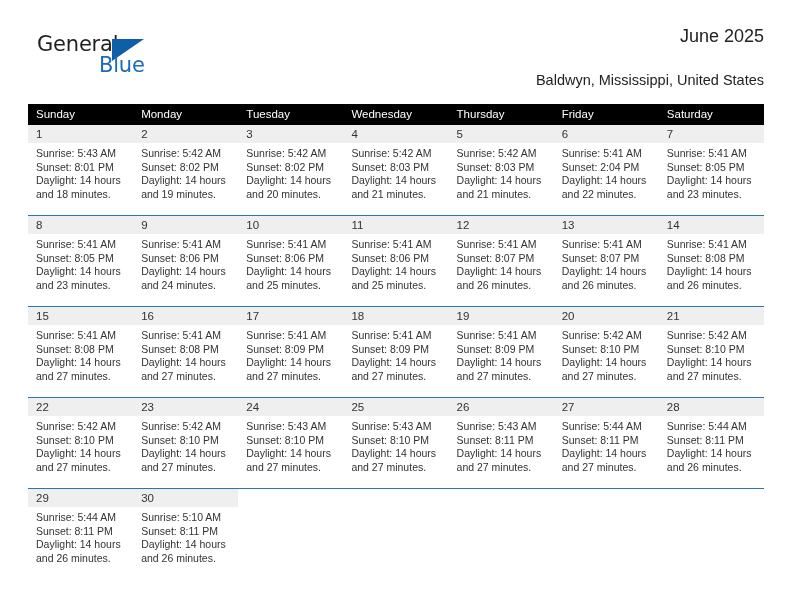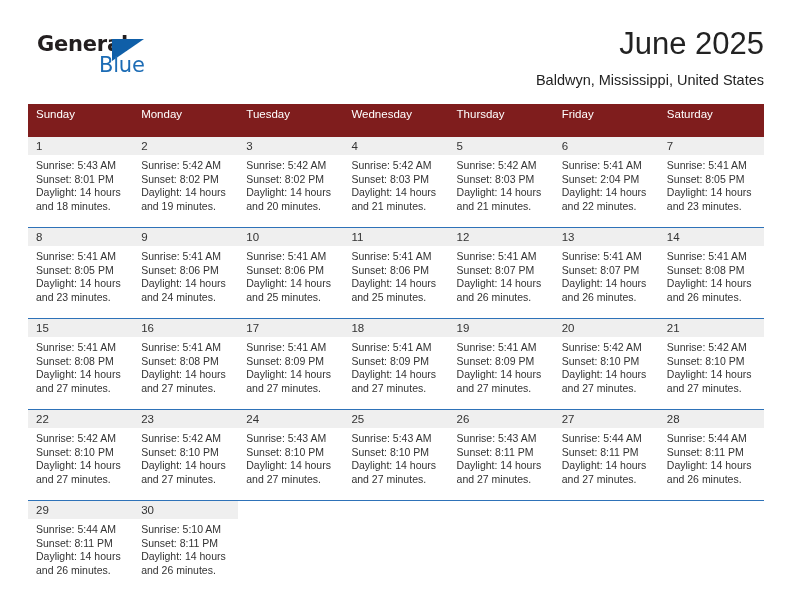--- a/index.html
+++ b/index.html
@@ -39,21 +39,21 @@
     height: 52px;
   }
   .logo-general {
     position: absolute;
     left: 0;
     top: 0;
     font-size: 21px;
     letter-spacing: -0.2px;
     color: #231f20;
     font-family: "DejaVu Sans", sans-serif;
-    font-weight: 700;
+    font-weight: 400;
   }
   .logo-blue {
     position: absolute;
     left: 62px;
     top: 21px;
     font-size: 21px;
     letter-spacing: -0.2px;
     color: #1c6cb5;
     font-family: "DejaVu Sans", sans-serif;
     font-weight: 400;
@@ -65,21 +65,21 @@
     width: 0;
     height: 0;
     border-left: 32px solid #0f5fa8;
     border-bottom: 22px solid transparent;
   }
 
   .title {
     position: absolute;
     right: 0;
     top: 0;
-    font-size: 31px;
+    font-size: 18px;
     font-weight: 400;
     color: #222222;
     text-align: right;
     white-space: nowrap;
   }
 
   .subtitle {
     position: absolute;
     right: 0;
     top: 46px;
@@ -93,22 +93,22 @@
   
   .calendar {
     position: absolute;
     left: 28px;
     top: 104px;
     width: 736px;
   }
 
   .dow-row {
     display: flex;
-    background: #7f1d1d;
-    height: 33px;
+    background: #000000;
+    height: 21px;
   }
   .dow-cell {
     flex: 1 1 0;
     color: #ffffff;
     font-size: 11.5px;
     line-height: 21px;
     padding-left: 8px;
     box-sizing: border-box;
     white-space: nowrap;
     overflow: hidden;

